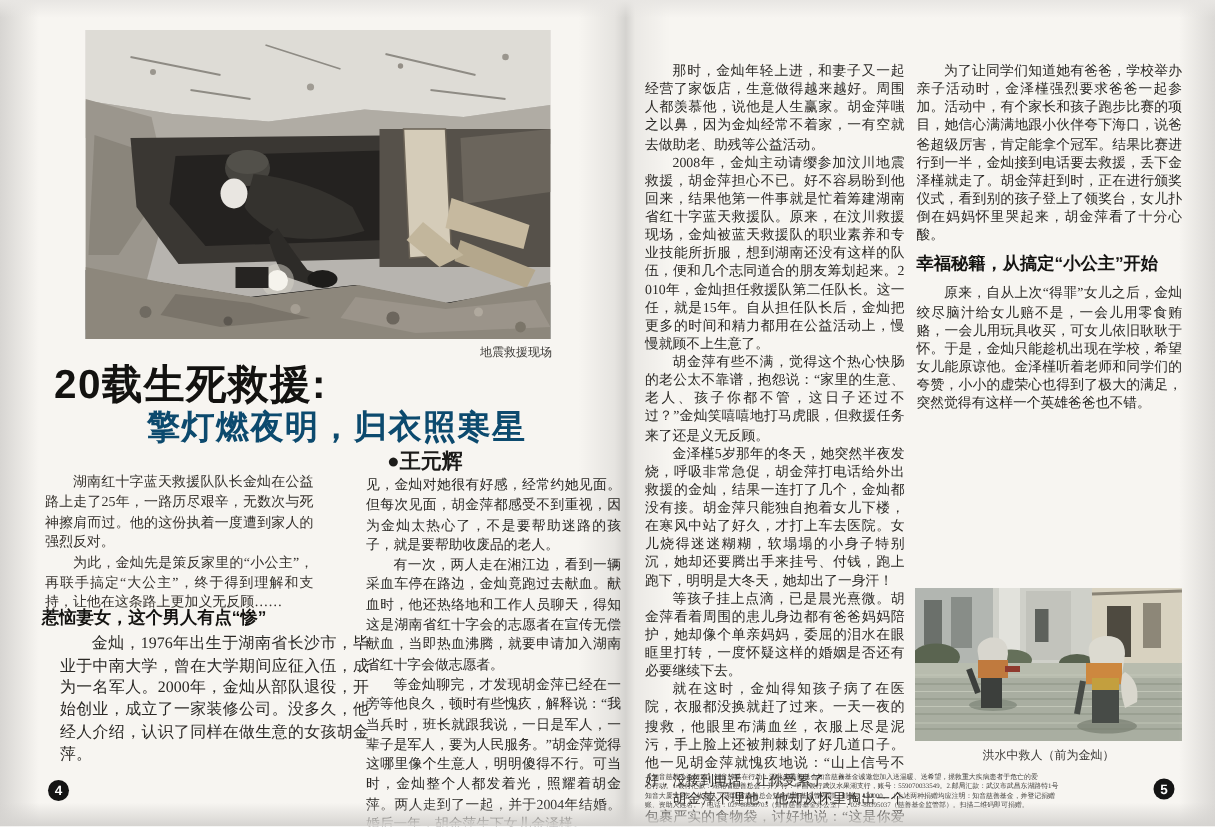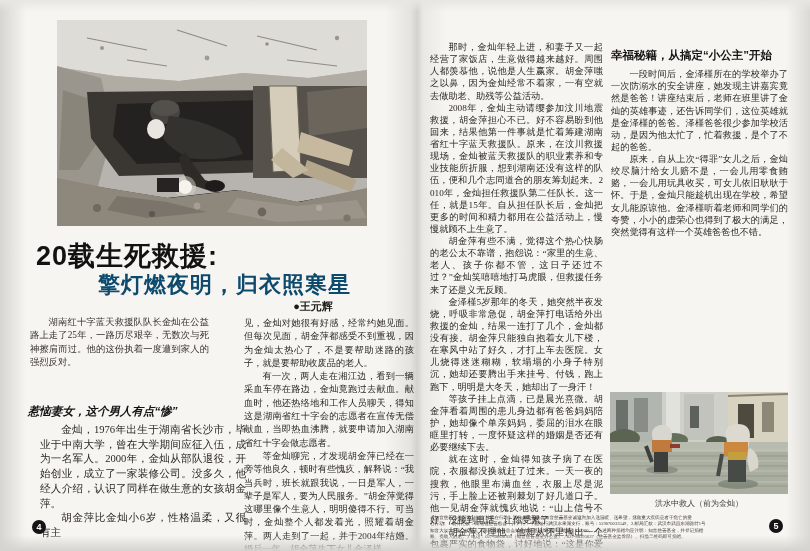--- a/index.html
+++ b/index.html
@@ -10,21 +10,21 @@
   .shade{position:absolute;pointer-events:none;}
   #shade-left{left:0;top:0;width:26px;height:551px;background:linear-gradient(90deg,#d7d5d2,rgba(247,245,241,0));}
   #shade-right{right:0;top:0;width:24px;height:551px;background:linear-gradient(270deg,#dbd9d6,rgba(247,245,241,0));}
   #shade-top{left:0;top:0;width:810px;height:12px;background:linear-gradient(180deg,#e8e6e3,rgba(247,245,241,0));}
   #shade-bottom{left:0;bottom:0;width:810px;height:16px;background:linear-gradient(0deg,#d5d3d0,rgba(247,245,241,0));}
   #gutter{left:385px;top:0;width:62px;height:551px;
           background:linear-gradient(90deg,rgba(0,0,0,0) 0%,rgba(0,0,0,0.07) 40%,rgba(0,0,0,0.14) 52%,rgba(0,0,0,0.05) 62%,rgba(0,0,0,0) 100%);}
   
   .title1{font-family:"Liberation Sans","DejaVu Sans",sans-serif;font-weight:700;font-size:27px;letter-spacing:1px;color:#131210;}
   .title2{font-family:"Liberation Sans","DejaVu Sans",sans-serif;font-weight:800;font-size:22px;letter-spacing:1px;color:#0c4a6e;}
-  .author{font-family:"Liberation Sans","DejaVu Sans",sans-serif;font-weight:700;font-size:11px;color:#1c1b19;text-align:center;}
+  .author{font-family:"Liberation Sans","DejaVu Sans",sans-serif;font-weight:700;font-size:14px;color:#1c1b19;text-align:left;}
   .caption{font-size:8px;color:#3a3835;}
   .subhead{font-family:"Liberation Sans","DejaVu Sans",sans-serif;font-weight:700;font-size:11.5px;color:#141311;text-align:left;}
   
   .col p{margin:0;text-indent:2em;text-align:justify;word-break:break-all;}
   .col p.cont{text-indent:0;}
   .intro{font-size:9.3px;line-height:13.4px;color:#35312c;}
   .bodyA{font-size:10.6px;line-height:14.7px;}
   .bodyB{font-size:9.2px;line-height:13.3px;}
   .bodyC{font-size:9.2px;line-height:12.12px;}
   .col2r .subhead{margin:8px 0 7px 0;}
@@ -77,34 +77,35 @@
     <polygon points="0,196 0,158 50,168 112,178 182,170 242,182 310,168 310,206 0,206" fill="#8d877c"></polygon>
     <polygon points="60,176 110,182 150,192 90,198 50,190" fill="#7a746a"></polygon>
     <polygon points="180,178 240,186 300,180 310,198 220,202 170,192" fill="#9b948a"></polygon>
     <circle cx="40" cy="188" r="4" fill="#6f6a61"></circle>
       <circle cx="140" cy="186" r="3.4" fill="#a59e93"></circle>
     <circle cx="205" cy="192" r="4.4" fill="#6c665d"></circle>
       <circle cx="262" cy="188" r="3" fill="#b0a99e"></circle>
     <circle cx="95" cy="194" r="3" fill="#5c5750"></circle>
       <circle cx="290" cy="198" r="3.6" fill="#7b7569"></circle>
   </svg>
+  <div class="abs caption" style="left:200px;top:229px;width:168px;text-align:right;">地震救援现场</div>
 
   <div class="abs title1" style="left:36px;top:238px;">20载生死救援:</div>
   <div class="abs title2" style="left:98px;top:270px;">擎灯燃夜明，归衣照寒星</div>
   <div class="abs author" style="left:258px;top:299px;width:110px;">●王元辉</div>
 
   <div class="abs col intro" style="left:30px;top:316px;width:179px;">
     <p>湖南红十字蓝天救援队队长金灿在公益路上走了25年，一路历尽艰辛，无数次与死神擦肩而过。他的这份执着一度遭到家人的强烈反对。</p>
+    <p>为此，金灿先是策反家里的“小公主”，再联手搞定“大公主”，终于得到理解和支持，让他在这条路上更加义无反顾……</p>
   </div>
 
-  <div class="abs subhead" style="left:28px;top:404px;width:206px;font-style:italic;">惹恼妻女，这个男人有点“惨”</div>
+  <div class="abs subhead" style="left:28px;top:404px;width:206px;">惹恼妻女，这个男人有点“惨”</div>
 
   <div class="abs col bodyA" style="left:28px;top:423px;width:206px;margin-left:12px;">
     <p>金灿，1976年出生于湖南省长沙市，毕业于中南大学，曾在大学期间应征入伍，成为一名军人。2000年，金灿从部队退役，开始创业，成立了一家装修公司。没多久，他经人介绍，认识了同样在做生意的女孩胡金萍。</p>
-    <p>胡金萍比金灿小6岁，性格温柔，又很有主</p>
   </div>
 
   <div class="abs col bodyB" style="left:244px;top:317px;width:170px;">
     <p class="cont">见，金灿对她很有好感，经常约她见面。但每次见面，胡金萍都感受不到重视，因为金灿太热心了，不是要帮助迷路的孩子，就是要帮助收废品的老人。</p>
     <p>有一次，两人走在湘江边，看到一辆采血车停在路边，金灿竟跑过去献血。献血时，他还热络地和工作人员聊天，得知这是湖南省红十字会的志愿者在宣传无偿献血，当即热血沸腾，就要申请加入湖南省红十字会做志愿者。</p>
     <p>等金灿聊完，才发现胡金萍已经在一旁等他良久，顿时有些愧疚，解释说：“我当兵时，班长就跟我说，一日是军人，一辈子是军人，要为人民服务。”胡金萍觉得这哪里像个生意人，明明傻得不行。可当时，金灿整个人都发着光，照耀着胡金萍。两人走到了一起，并于2004年结婚。婚后一年，胡金萍生下女儿金泽槿。</p>
   </div>
 
   <div class="abs pagenum" style="left:32px;top:520px;">4</div>
 
@@ -112,22 +113,22 @@
     <p>那时，金灿年轻上进，和妻子又一起经营了家饭店，生意做得越来越好。周围人都羡慕他，说他是人生赢家。胡金萍嗤之以鼻，因为金灿经常不着家，一有空就去做助老、助残等公益活动。</p>
     <p>2008年，金灿主动请缨参加汶川地震救援，胡金萍担心不已。好不容易盼到他回来，结果他第一件事就是忙着筹建湖南省红十字蓝天救援队。原来，在汶川救援现场，金灿被蓝天救援队的职业素养和专业技能所折服，想到湖南还没有这样的队伍，便和几个志同道合的朋友筹划起来。2010年，金灿担任救援队第二任队长。这一任，就是15年。自从担任队长后，金灿把更多的时间和精力都用在公益活动上，慢慢就顾不上生意了。</p>
     <p>胡金萍有些不满，觉得这个热心快肠的老公太不靠谱，抱怨说：“家里的生意、老人、孩子你都不管，这日子还过不过？”金灿笑嘻嘻地打马虎眼，但救援任务来了还是义无反顾。</p>
     <p>金泽槿5岁那年的冬天，她突然半夜发烧，呼吸非常急促，胡金萍打电话给外出救援的金灿，结果一连打了几个，金灿都没有接。胡金萍只能独自抱着女儿下楼，在寒风中站了好久，才打上车去医院。女儿烧得迷迷糊糊，软塌塌的小身子特别沉，她却还要腾出手来挂号、付钱，跑上跑下，明明是大冬天，她却出了一身汗！</p>
     <p>等孩子挂上点滴，已是晨光熹微。胡金萍看着周围的患儿身边都有爸爸妈妈陪护，她却像个单亲妈妈，委屈的泪水在眼眶里打转，一度怀疑这样的婚姻是否还有必要继续下去。</p>
     <p>就在这时，金灿得知孩子病了在医院，衣服都没换就赶了过来。一天一夜的搜救，他眼里布满血丝，衣服上尽是泥污，手上脸上还被荆棘划了好几道口子。他一见胡金萍就愧疚地说：“山上信号不好，没接到电话，让你受累了。”</p>
     <p>胡金萍不理他，他却从怀里掏出一个包裹严实的食物袋，讨好地说：“这是你爱吃的锅饺，我顺路买的，快趁热吃吧，我来陪女儿。”这个男人，明明也很累很疲倦，却还记得给她买吃的，胡金萍心一软，责备的话也说不出口。</p>
   </div>
 
   <div class="abs col bodyC col2r" style="left:611px;top:41px;width:177px;">
+    <p>为了让同学们知道她有爸爸，学校举办亲子活动时，金泽槿强烈要求爸爸一起参加。活动中，有个家长和孩子跑步比赛的项目，她信心满满地跟小伙伴夸下海口，说爸爸超级厉害，肯定能拿个冠军。结果比赛进行到一半，金灿接到电话要去救援，丢下金泽槿就走了。胡金萍赶到时，正在进行颁奖仪式，看到别的孩子登上了领奖台，女儿扑倒在妈妈怀里哭起来，胡金萍看了十分心酸。</p>
     <div class="subhead">幸福秘籍，从搞定“小公主”开始</div>
-    <p>一段时间后，金泽槿所在的学校举办了一次防溺水的安全讲座，她发现主讲嘉宾竟然是爸爸！讲座结束后，老师在班里讲了金灿的英雄事迹，还告诉同学们，这位英雄就是金泽槿的爸爸。泽槿爸爸很少参加学校活动，是因为他太忙了，忙着救援，是个了不起的爸爸。</p>
     <p>原来，自从上次“得罪”女儿之后，金灿绞尽脑汁给女儿赔不是，一会儿用零食贿赂，一会儿用玩具收买，可女儿依旧耿耿于怀。于是，金灿只能趁机出现在学校，希望女儿能原谅他。金泽槿听着老师和同学们的夸赞，小小的虚荣心也得到了极大的满足，突然觉得有这样一个英雄爸爸也不错。</p>
   </div>
 
   <svg class="abs photo" style="left:610px;top:392px;" width="178" height="102" viewBox="0 0 178 102">
     <rect x="0" y="0" width="178" height="102" fill="#cfd0c9"></rect>
 
     <rect x="0" y="0" width="52" height="52" fill="#b2b6b1"></rect>
     <rect x="6" y="8" width="12" height="30" fill="#6b706b"></rect>
     <rect x="24" y="6" width="14" height="34" fill="#888d88"></rect>
     <rect x="56" y="0" width="14" height="50" fill="#e2e2dc"></rect>

